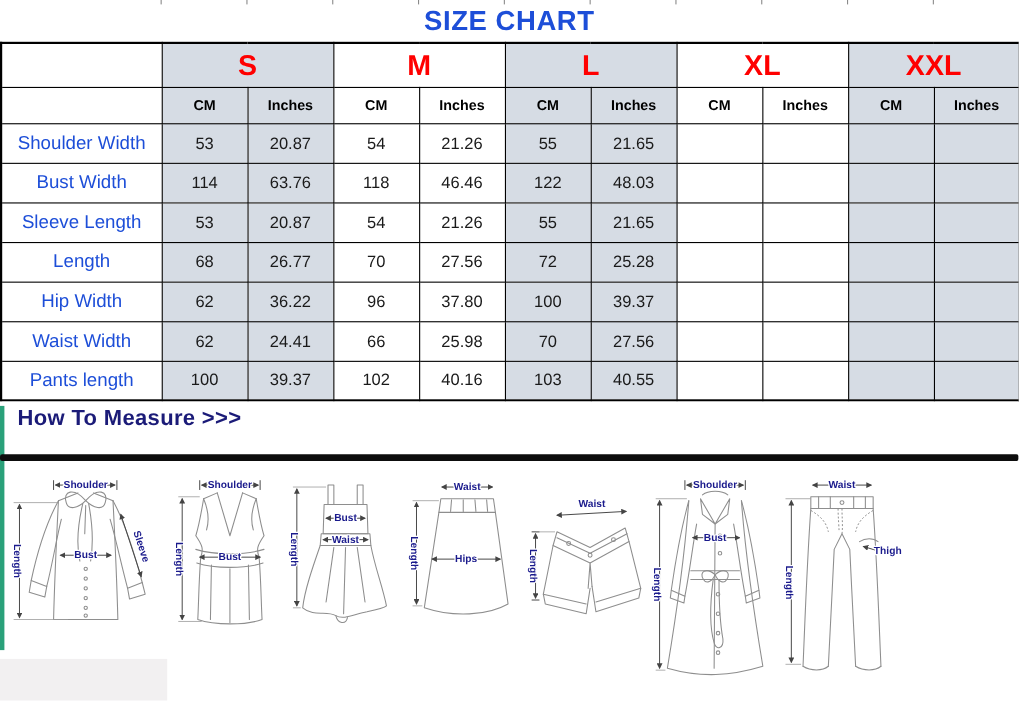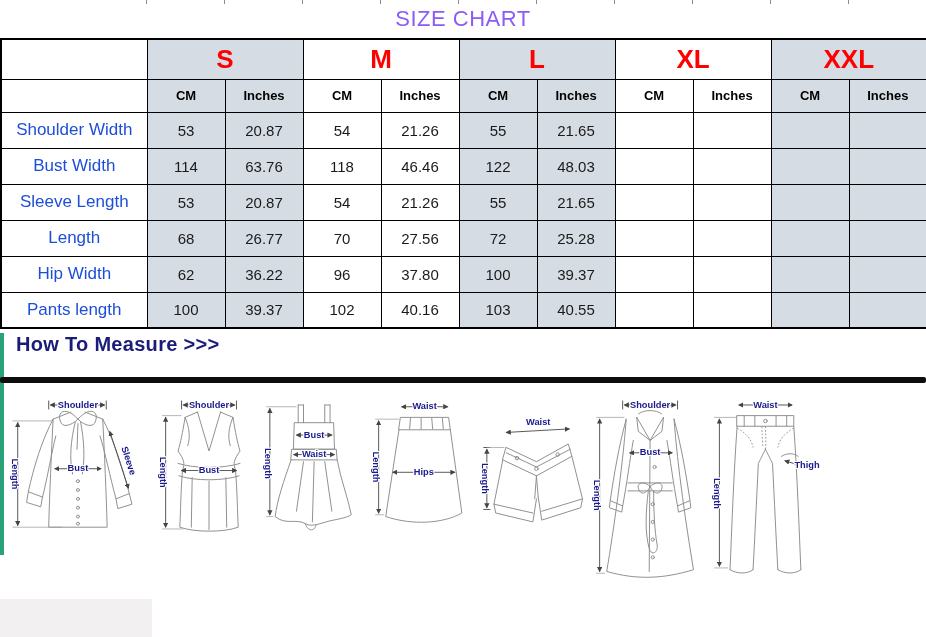--- a/index.html
+++ b/index.html
@@ -3,21 +3,21 @@
 <meta charset="utf-8">
 <style>
   :root{
     --shade:#d6dce4; --red:#ff0000; --navy:#1b1b78; --green:#2aa17a;
     --line:#000; --glabel:#1a1a8c;
   }
   *{box-sizing:border-box;margin:0;padding:0}
   body{background:#fff;font-family:"Liberation Sans",sans-serif;}
   .page{width:926px;height:637px;position:relative;background:#fff;overflow:hidden;display:flex;flex-direction:column}
   .title-bar{height:38px;display:flex;align-items:center;justify-content:center;position:relative}
-  .title-bar h1{font-size:22px;font-weight:normal;color:#8b5cf6;letter-spacing:.5px}
+  .title-bar h1{font-size:25px;font-weight:bold;color:#1d4ed8;letter-spacing:.5px}
   .top-tick{position:absolute;top:0;width:1px;height:4px;background:#8a8a8a}
   table.size-chart{width:926px;border-collapse:collapse;table-layout:fixed;border:2px solid var(--line)}
   table.size-chart th,table.size-chart td{border:1px solid var(--line);text-align:center;vertical-align:middle;overflow:hidden;white-space:nowrap}
   tr.size-row th{height:40px;font-size:26px;font-weight:bold;color:var(--red)}
   tr.unit-row th{height:33px;font-size:13px;font-weight:bold;color:#000000}
   tbody td,tbody th{height:36px}
   tbody th.rowlabel{font-size:17px;font-weight:normal;color:#1d4ed8;background:#fff}
   tbody td{font-size:15px;color:#1a1a1a}
   .shaded{background:var(--shade)}
   .measure-section{flex:1;position:relative;background:#fff}
@@ -138,20 +138,33 @@
           <td class="shaded"></td>
         </tr>
         <tr>
           <th class="rowlabel">Hip Width</th>
           <td class="shaded">62</td>
           <td class="shaded">36.22</td>
           <td>96</td>
           <td>37.80</td>
           <td class="shaded">100</td>
           <td class="shaded">39.37</td>
+          <td></td>
+          <td></td>
+          <td class="shaded"></td>
+          <td class="shaded"></td>
+        </tr>
+        <tr>
+          <th class="rowlabel">Waist Width</th>
+          <td class="shaded">62</td>
+          <td class="shaded">24.41</td>
+          <td>66</td>
+          <td>25.98</td>
+          <td class="shaded">70</td>
+          <td class="shaded">27.56</td>
           <td></td>
           <td></td>
           <td class="shaded"></td>
           <td class="shaded"></td>
         </tr>
         <tr>
           <th class="rowlabel">Pants length</th>
           <td class="shaded">100</td>
           <td class="shaded">39.37</td>
           <td>102</td>

